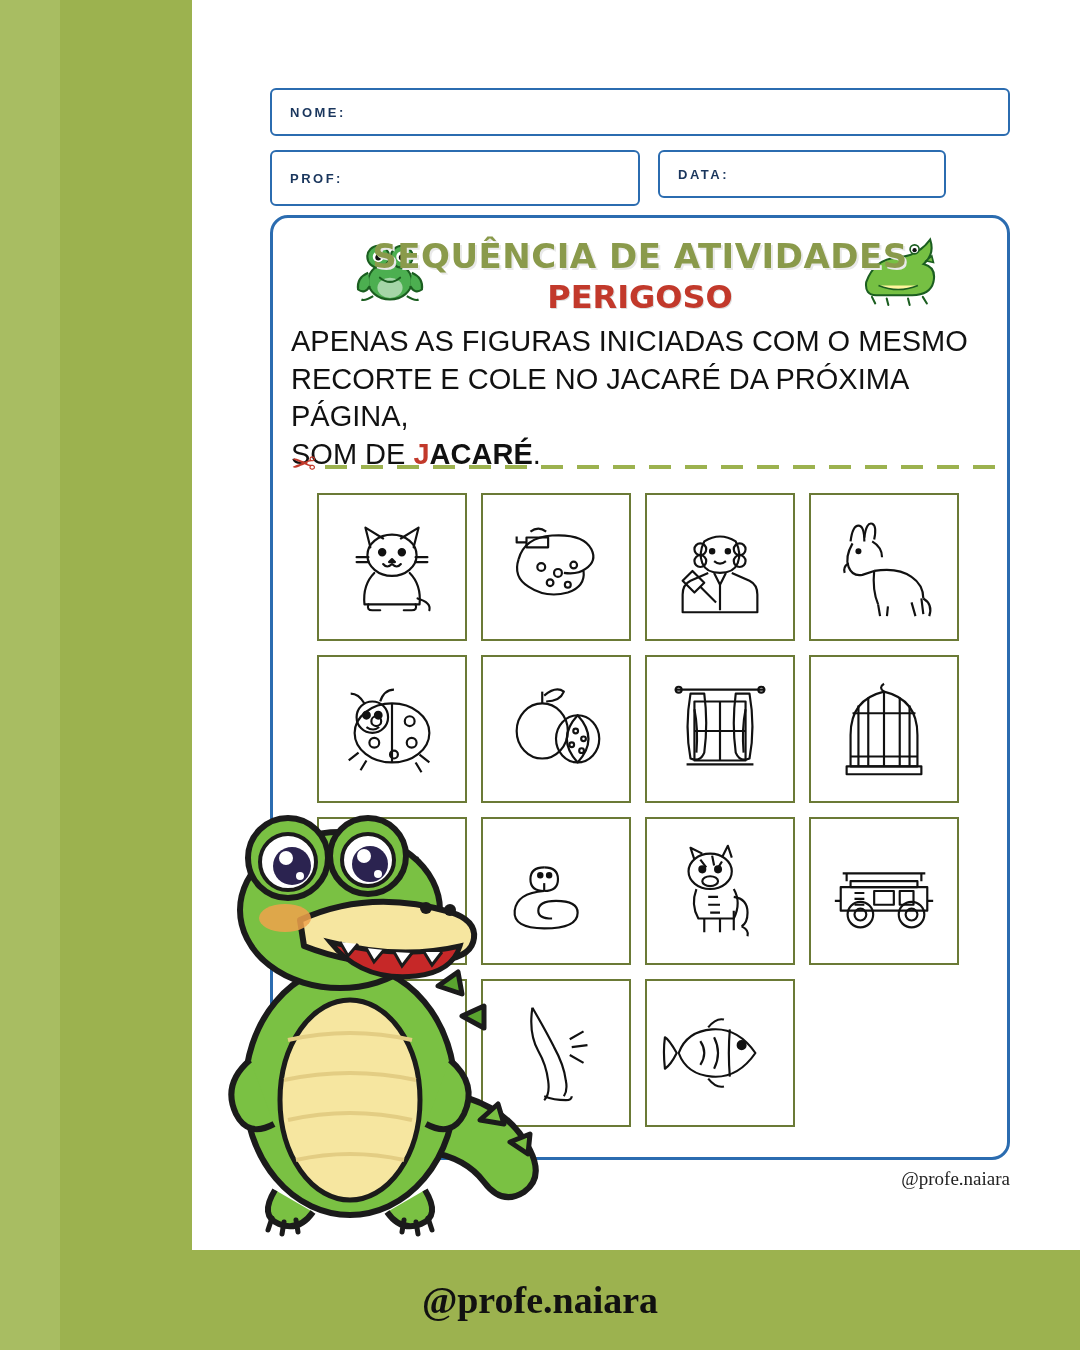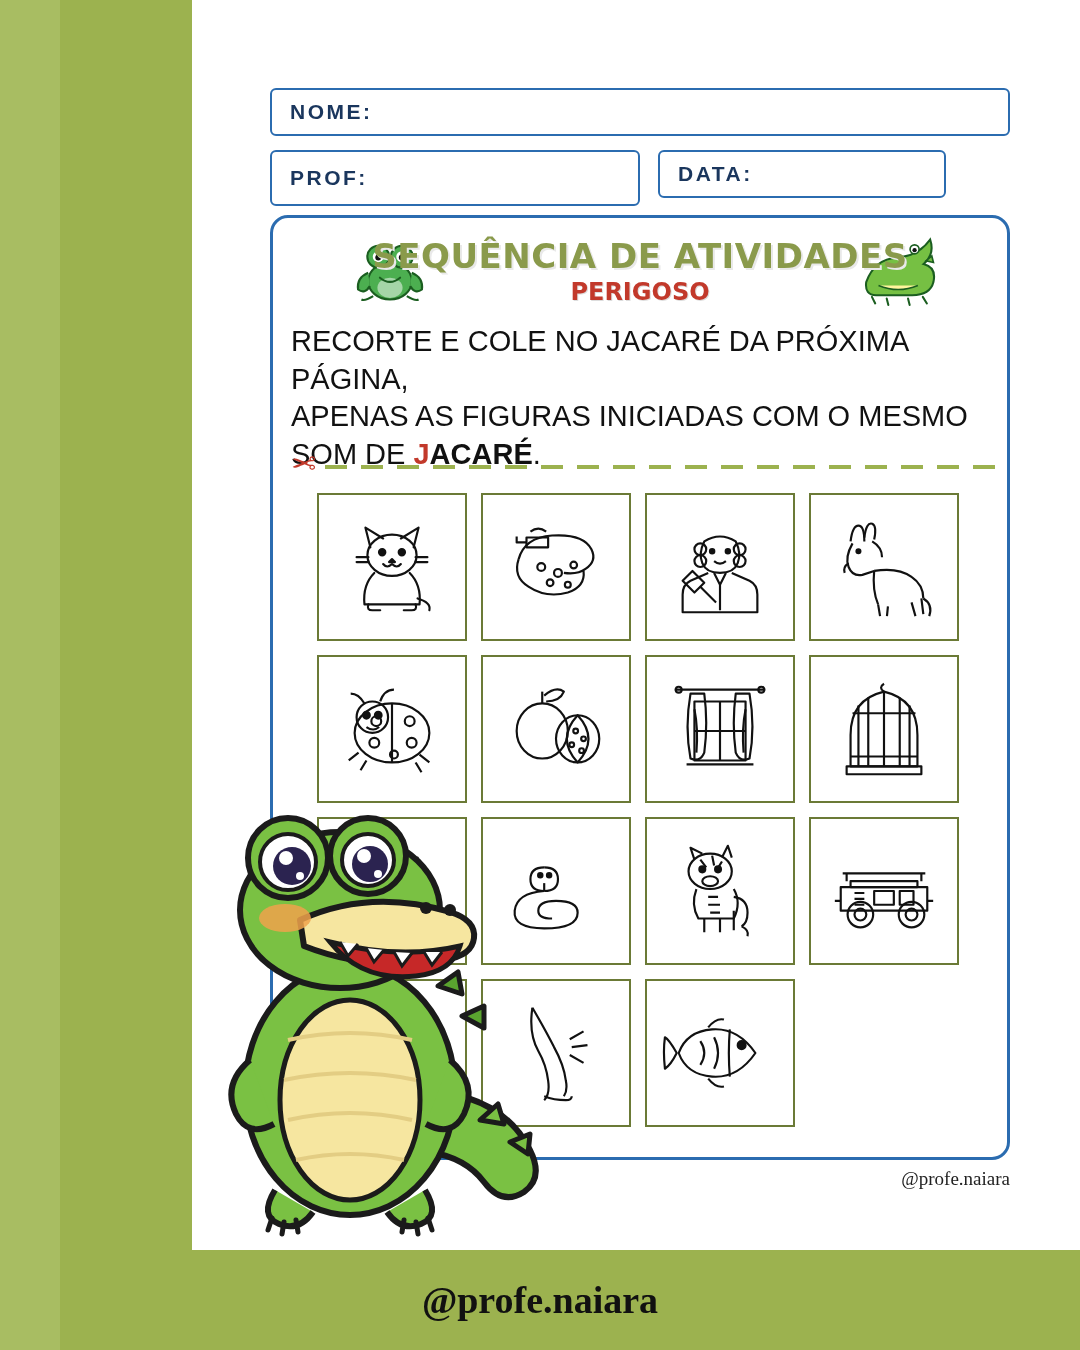--- a/index.html
+++ b/index.html
@@ -22,21 +22,21 @@
     position:absolute;left:192px;top:0;width:888px;height:1250px;
     background:#ffffff;
   }
   
   .field{
     position:absolute;border:2px solid #2b6cb0;border-radius:6px;
     background:#fff;display:flex;align-items:center;
     box-sizing:border-box;
   }
   .field span{
-    font-size:21px;font-weight:bold;letter-spacing:2.5px;color:#1a365d;
+    font-size:13px;font-weight:bold;letter-spacing:2.5px;color:#1a365d;
     padding-left:18px;
   }
   #nome-field{left:270px;top:88px;width:740px;height:48px;}
   #prof-field{left:270px;top:150px;width:370px;height:56px;}
   #data-field{left:658px;top:150px;width:352px;height:48px;}
 
   .card{
     position:absolute;left:270px;top:215px;width:740px;height:945px;
     border:3px solid #2b6cb0;border-radius:18px;background:#fff;
     box-sizing:border-box;
@@ -46,21 +46,21 @@
   }
   .title-main{
     font-family:"DejaVu Sans", sans-serif;
     font-size:34px;font-weight:bold;color:#8a9a4b;
     letter-spacing:0.5px;
     text-shadow:2px 2px 0 #e9e9e9;
     font-style:normal;
   }
   .title-sub{
     font-family:"DejaVu Sans", sans-serif;
-    font-size:24px;font-weight:bold;color:#c2392b;
+    font-size:32px;font-weight:bold;color:#c2392b;
     text-shadow:1px 1px 0 #ddd;margin-top:2px;
   }
   .instruction{
     position:absolute;left:18px;top:105px;width:700px;
     font-size:29px;line-height:1.30;color:#111;
     font-family:"Liberation Sans", sans-serif;
   }
   .instruction b{font-weight:bold;}
   .j-red{color:#c2392b;font-weight:bold;}
 
@@ -151,22 +151,22 @@
       <path d="M88 40 l7 -6 l2 8z" fill="#76c043" stroke="#1b5e20" stroke-width="2"></path>
       <path d="M22 84 l4 8 M40 86 l2 8 M66 86 l2 8 M84 84 l5 8" stroke="#1b5e20" stroke-width="2.5" stroke-linecap="round"></path>
     </svg>
 
     <div class="title-wrap">
       <div class="title-main">SEQUÊNCIA DE ATIVIDADES</div>
       <div class="title-sub">PERIGOSO</div>
     </div>
 
     <div class="instruction">
+      <div>APENAS AS FIGURAS INICIADAS COM O MESMO</div>
       <div>RECORTE E COLE NO JACARÉ DA PRÓXIMA PÁGINA,</div>
-      <div>APENAS AS FIGURAS INICIADAS COM O MESMO</div>
       <div>
         <span>SOM DE </span><span class="j-red">J</span><b>ACARÉ</b><span>.</span>
       </div>
     </div>
 
     <div class="scissors">✂</div>
     <div class="cutline"></div>
 
     <div class="grid">
 

